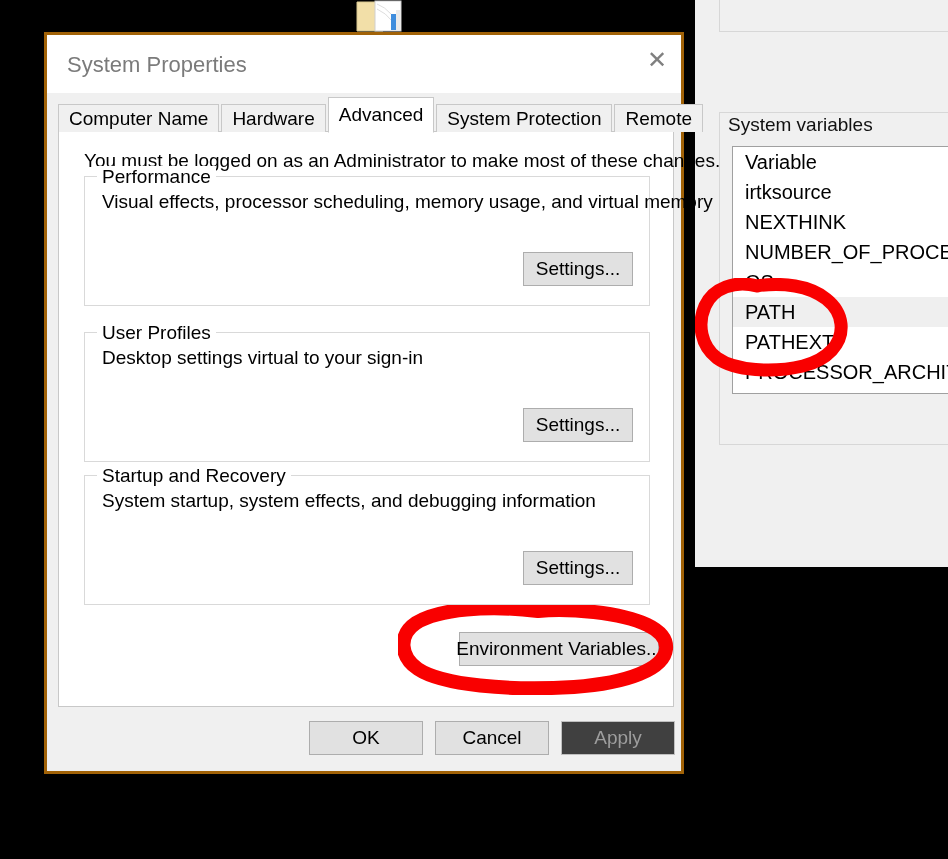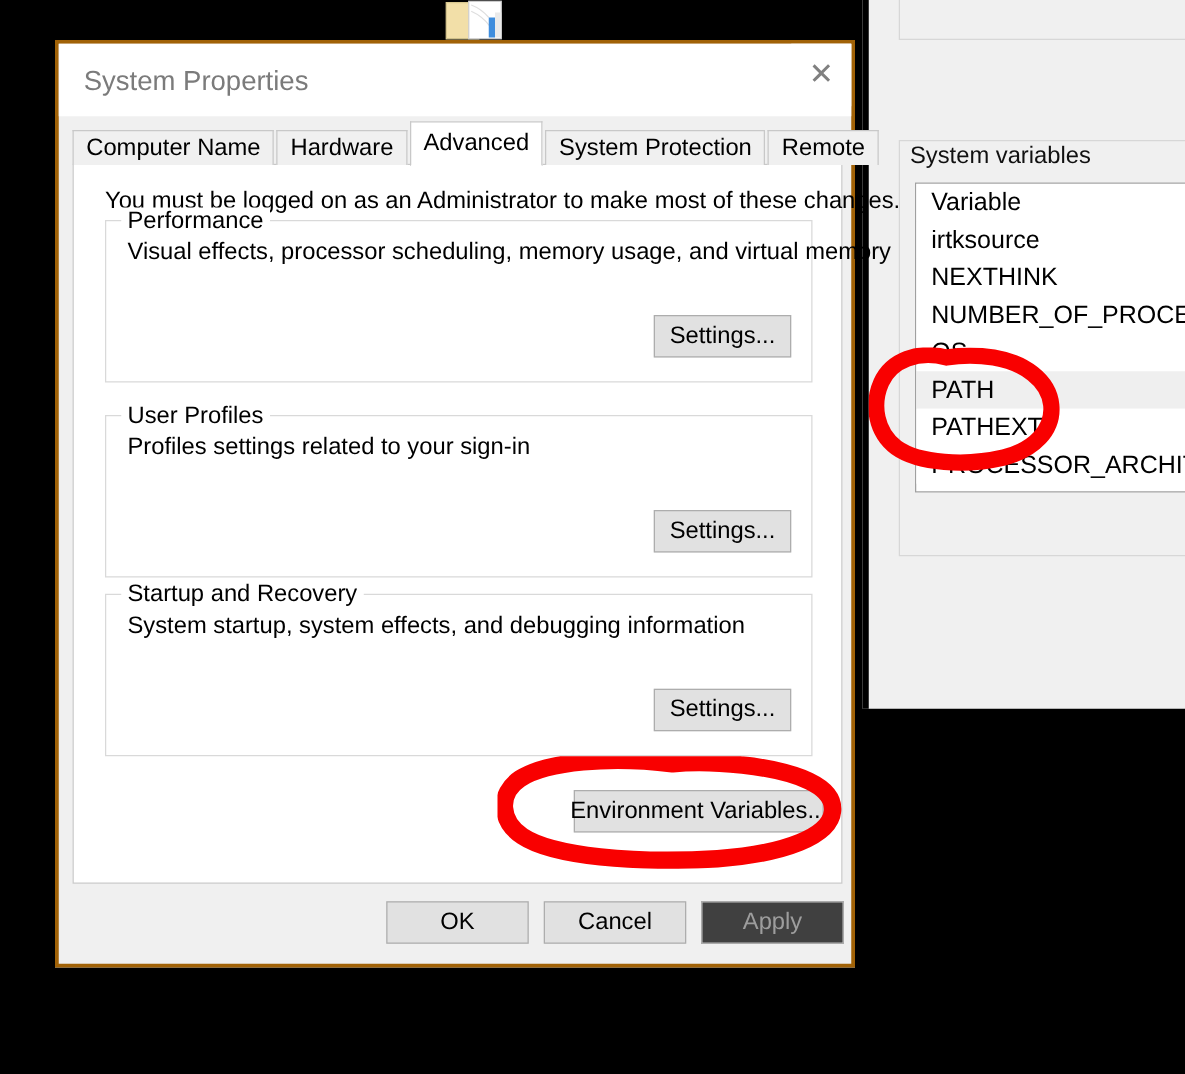--- a/index.html
+++ b/index.html
@@ -283,21 +283,21 @@
       <div class="admin-note">You must be logged on as an Administrator to make most of these changes.</div>
 
       <div class="groupbox" style="left:25px; top:44px; width:566px; height:130px;">
         <div class="groupbox-title">Performance</div>
         <div class="groupbox-desc">Visual effects, processor scheduling, memory usage, and virtual memory</div>
         <div class="btn btn-settings" style="top:75px;">Settings...</div>
       </div>
 
       <div class="groupbox" style="left:25px; top:200px; width:566px; height:130px;padding-left:25px;">
         <div class="groupbox-title">User Profiles</div>
-        <div class="groupbox-desc">Profiles settings related to your sign-in</div>
+        <div class="groupbox-desc">Desktop settings virtual to your sign-in</div>
         <div class="btn btn-settings" style="top:75px;">Settings...</div>
       </div>
 
       <div class="groupbox" style="left:25px; top:343px; width:566px; height:130px;">
         <div class="groupbox-title">Startup and Recovery</div>
         <div class="groupbox-desc">System startup, system effects, and debugging information</div>
         <div class="btn btn-settings" style="top:75px;">Settings...</div>
       </div>
 
       <div class="btn btn-envvars" style="left:400px; top:500px;">Environment Variables...</div>

